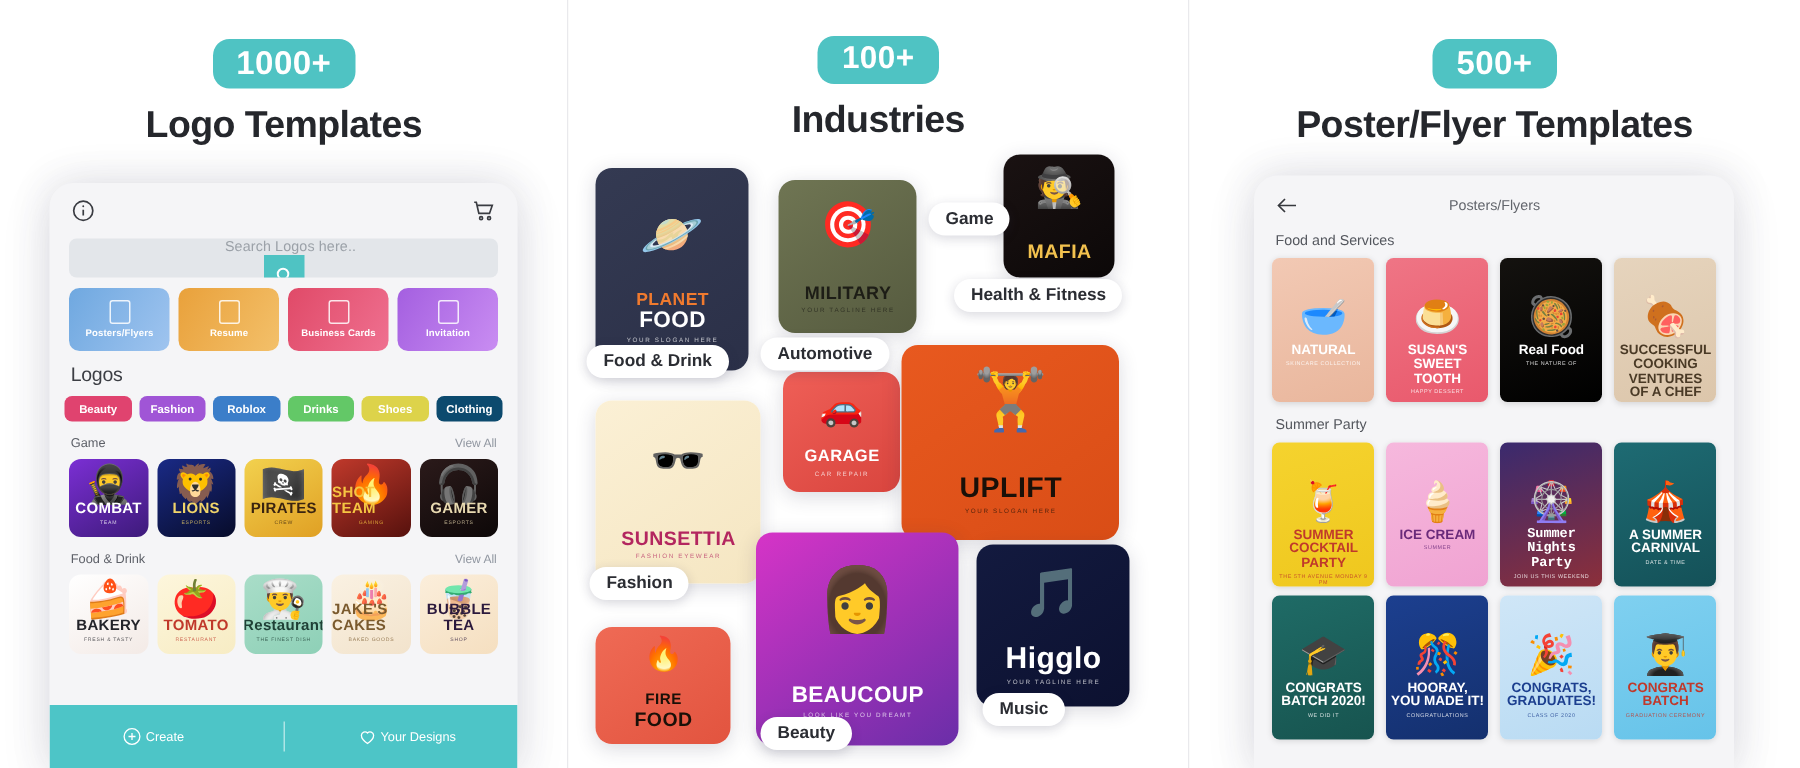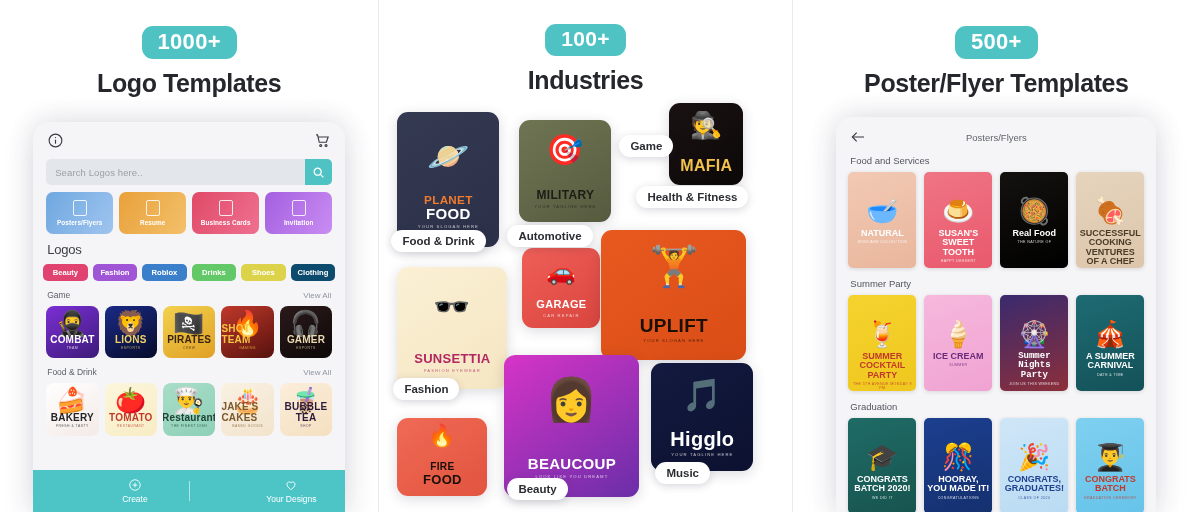--- a/index.html
+++ b/index.html
@@ -41,21 +41,21 @@
     overflow: hidden;
   }
   .p1 .phone { top: 122px; width: 312px; height: 390px; }
   .p3 .phone { top: 117px; width: 320px; height: 395px; }
 
   .bar-row { display: flex; align-items: center; justify-content: space-between; padding: 10px 14px 4px; }
   .ic { width: 17px; height: 17px; color: #3a3c42; display:block; }
 
   .search {
     margin: 6px 13px 0; height: 26px; background: #e3e6ea; border-radius: 5px;
-    display: flex; align-items: center; overflow: hidden;
+    display: flex; align-items: center; overflow: hidden; flex-direction: column;
   }
   .search-ph { flex: 1; font-size: 9.5px; color: #9ba1a8; padding-left: 9px; letter-spacing:.1px;}
   .search-btn {
     width: 27px; height: 26px; background: #4fc3c3; display: flex;
     align-items: center; justify-content: center; flex: 0 0 27px;
   }
   .search-btn svg { width: 13px; height: 13px; color: #fff; }
 
   .tiles { display: flex; gap: 6px; padding: 7px 13px 0; }
   .tile {
@@ -88,21 +88,21 @@
     font-size: 10px; font-weight: bold; letter-spacing: .2px; z-index: 2;
     font-family: "Liberation Sans", sans-serif;
   }
   .logo-card .lg-sub { font-size: 3.4px; letter-spacing: .5px; z-index: 2; margin-top: 1px; }
   .emblem { position: absolute; top: 9%; left: 50%; transform: translateX(-50%); font-size: 25px; line-height: 1; z-index: 1; }
 
   .bottombar {
     position: absolute; left: 0; right: 0; bottom: 0; height: 42px; background: #4dc5c7;
     display: flex; align-items: center;
   }
-  .bb-item { flex: 1; display: flex; flex-direction: column; align-items: center; gap: 2px; color: #fff; margin-left: 48px; }
+  .bb-item { flex: 1; display: flex; flex-direction: row; align-items: center; gap: 2px; color: #fff; margin-left: 48px; }
   .bb-item svg { width: 14px; height: 14px; }
   .bb-item span { font-size: 8.5px; }
   .bb-sep { width: 1px; height: 20px; background: rgba(255,255,255,.55); }
 
   
   .p3head { display: flex; align-items: center; padding: 12px 14px 0; position: relative; }
   .p3head .back { width: 16px; height: 16px; color: #36383d; }
   .p3head .t { position: absolute; left: 0; right: 0; text-align: center; font-size: 9.5px; color: #62656c; }
   .p3sec { font-size: 9.5px; color: #53565d; padding: 10px 14px 0; }
   .poster-row { display: flex; gap: 8px; padding: 6px 12px 0; }
@@ -296,21 +296,21 @@
           </div>
           <div class="cs" style="color: rgb(255, 255, 255); opacity: 0.7;">YOUR SLOGAN HERE</div>
         </div>
         <div class="ccard" style="left: 140px; top: 120px; width: 92px; height: 102px; background: linear-gradient(145deg, rgb(111, 117, 83), rgb(86, 91, 63)); padding-bottom: 13px;">
           <div class="cemb" style="top: 12%; font-size: 30px;">🎯</div>
           <div class="cn" style="color: rgb(29, 29, 22); font-size: 12px;">MILITARY</div>
           <div class="cs" style="color: rgb(29, 29, 22); opacity: 0.7;">YOUR TAGLINE HERE</div>
         </div>
         <div class="ccard" style="left: 290px; top: 103px; width: 74px; height: 82px; background: linear-gradient(145deg, rgb(26, 18, 18), rgb(12, 8, 8)); padding-bottom: 11px;">
           <div class="cemb" style="top: 8%; font-size: 26px;">🕵️</div>
-          <div class="cn" style="color: rgb(242, 193, 78); font-size: 16px;">MAFIA</div>
+          <div class="cn" style="color: rgb(242, 193, 78); font-size: 13px;">MAFIA</div>
         </div>
         <div class="ccard" style="left: 18px; top: 267px; width: 110px; height: 122px; background: linear-gradient(145deg, rgb(251, 240, 213), rgb(245, 230, 194)); padding-bottom: 16px;">
           <div class="cemb" style="top: 18%; font-size: 30px;">🕶️</div>
           <div class="cn" style="color: rgb(179, 38, 95); font-size: 13px;">SUNSETTIA</div>
           <div class="cs" style="color: rgb(179, 38, 95); opacity: 0.7;">FASHION EYEWEAR</div>
         </div>
         <div class="ccard" style="left: 143px; top: 248px; width: 78px; height: 80px; background: linear-gradient(145deg, rgb(239, 95, 87), rgb(217, 69, 62)); padding-bottom: 10px;">
           <div class="cemb" style="top: 12%; font-size: 24px;">🚗</div>
           <div class="cn" style="color: rgb(255, 255, 255); font-size: 11px;">GARAGE</div>
           <div class="cs" style="color: rgb(255, 255, 255); opacity: 0.7;">CAR REPAIR</div>
@@ -402,21 +402,20 @@
               <div style="font-size: 26px; margin-top: 26px; line-height: 1;">🎡</div>
               <div class="pt" style="color: rgb(255, 255, 255); margin-top: 5px; font-family: Liberation Mono, monospace;">Summer Nights Party</div>
               <div class="pts" style="color: rgb(255, 255, 255); opacity: 0.8; margin-top: 2px;">JOIN US THIS WEEKEND</div>
             </div>
             <div class="poster" style="background: linear-gradient(160deg, rgb(30, 107, 115), rgb(20, 81, 88));">
               <div style="font-size: 26px; margin-top: 26px; line-height: 1;">🎪</div>
               <div class="pt" style="color: rgb(255, 255, 255); margin-top: 5px;">A SUMMER CARNIVAL</div>
               <div class="pts" style="color: rgb(255, 255, 255); opacity: 0.8; margin-top: 2px;">DATE &amp; TIME</div>
             </div>
           </div>
-          <div class="p3sec">Graduation</div>
           <div class="poster-row">
             <div class="poster" style="background: linear-gradient(160deg, rgb(31, 107, 102), rgb(23, 84, 79));">
               <div style="font-size: 26px; margin-top: 26px; line-height: 1;">🎓</div>
               <div class="pt" style="color: rgb(255, 255, 255); margin-top: 5px;">CONGRATS BATCH 2020!</div>
               <div class="pts" style="color: rgb(255, 255, 255); opacity: 0.8; margin-top: 2px;">WE DID IT</div>
             </div>
             <div class="poster" style="background: linear-gradient(160deg, rgb(28, 63, 143), rgb(20, 48, 110));">
               <div style="font-size: 26px; margin-top: 26px; line-height: 1;">🎊</div>
               <div class="pt" style="color: rgb(255, 255, 255); margin-top: 5px;">HOORAY, YOU MADE IT!</div>
               <div class="pts" style="color: rgb(255, 255, 255); opacity: 0.8; margin-top: 2px;">CONGRATULATIONS</div>

